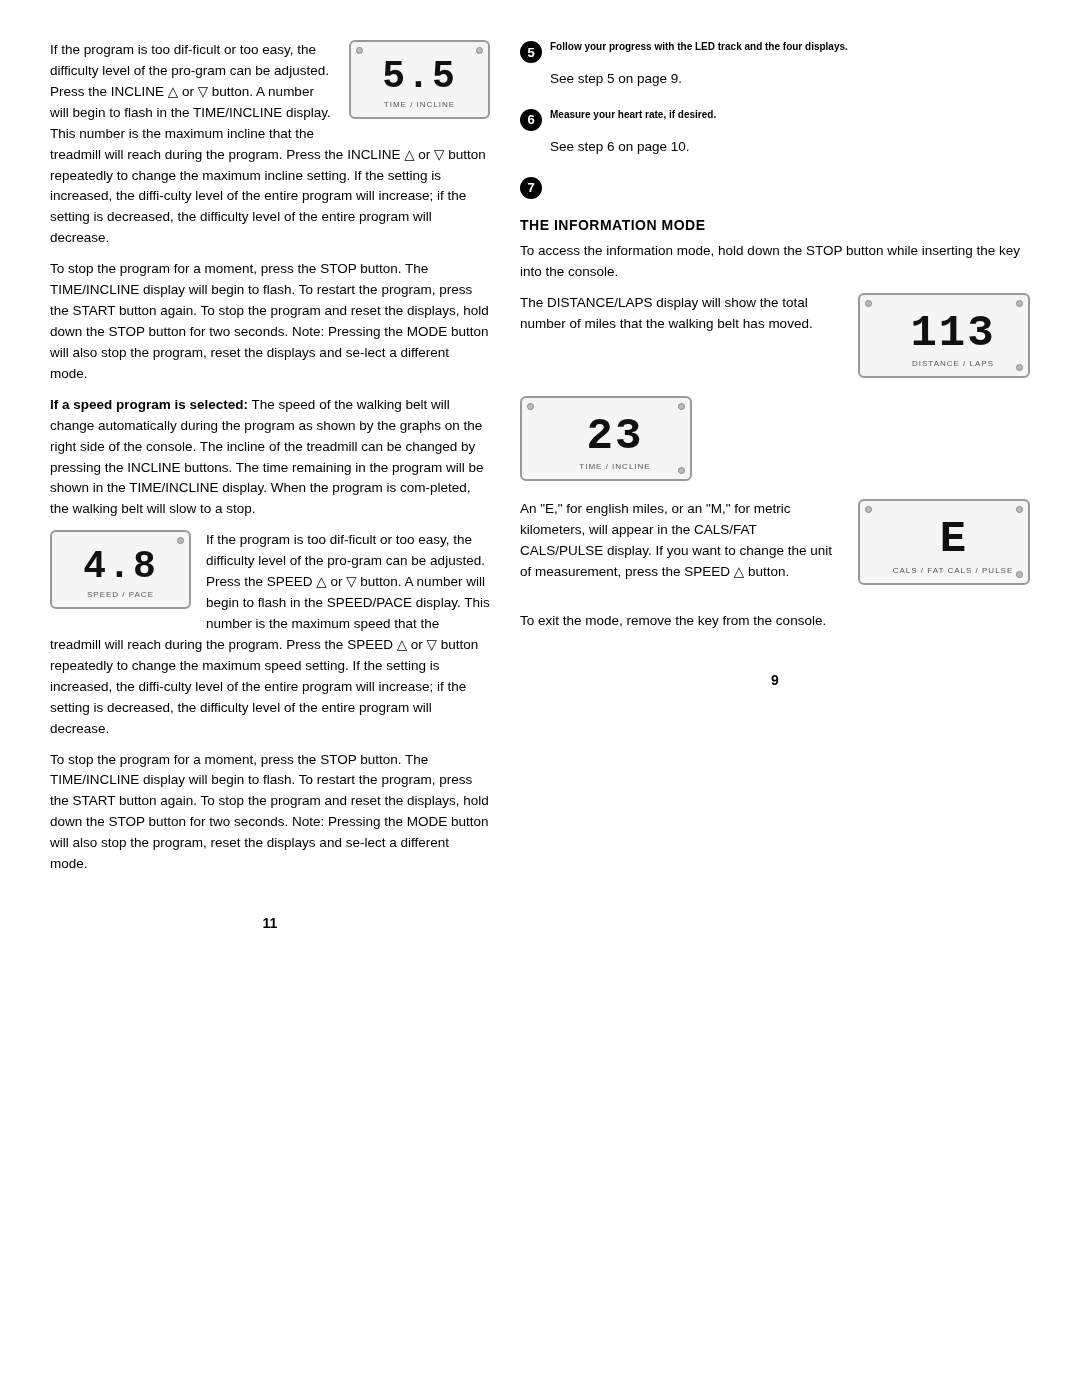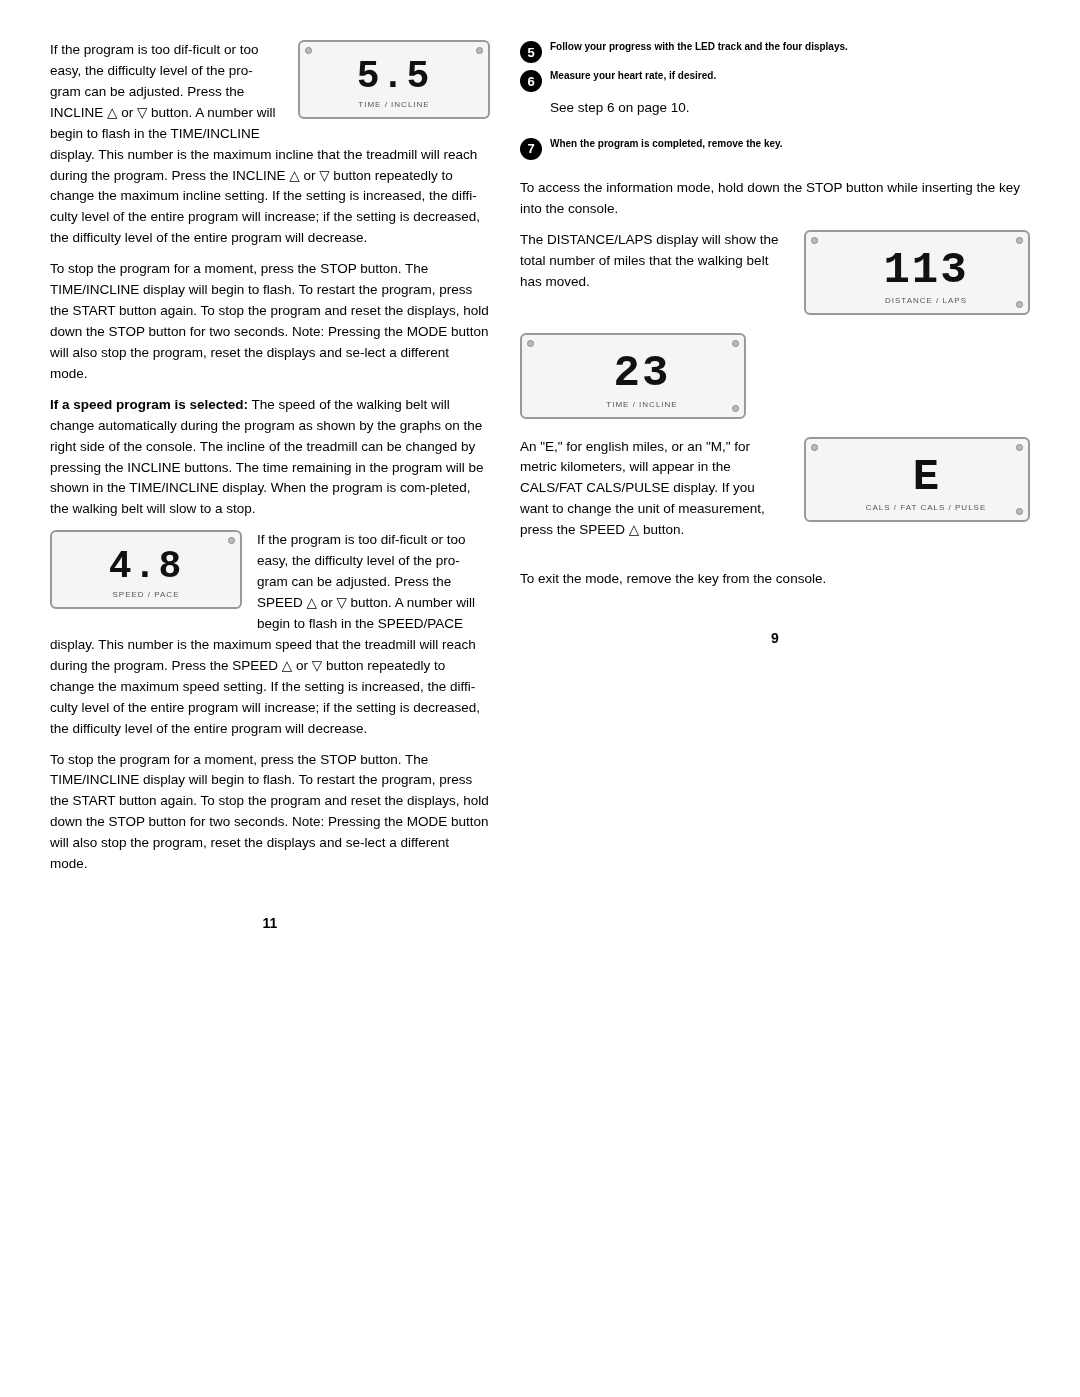--- a/index.html
+++ b/index.html
@@ -37,25 +37,25 @@
     .bold { font-weight: bold; }
 
     
     .display-panel {
       border: 2px solid #999;
       border-radius: 6px;
       background: #f5f5f5;
       padding: 6px 10px 8px 10px;
       display: inline-block;
       position: relative;
-      width: 192px;
+      width: 141px;
     }
 
     .display-panel-large {
-      width: 226px;
+      width: 172px;
       padding-left: 28px;
     }
 
     .display-panel .dot-top-left,
     .display-panel .dot-top-right {
       position: absolute;
       top: 5px;
       width: 7px;
       height: 7px;
       border-radius: 50%;
@@ -237,42 +237,45 @@
     </div>
   </div>
 
   <div class="right-col">
 
     <div class="step-block">
       <div class="step-header">
         <div class="step-number-circle">5</div>
         <div class="step-title">Follow your progress with the LED track and the four displays.</div>
       </div>
+      <div class="step-body">
+        <p>See step 5 on page 9.</p>
+      </div>
     </div>
 
     <div class="step-block">
       <div class="step-header">
         <div class="step-number-circle">6</div>
         <div class="step-title">Measure your heart rate, if desired.</div>
       </div>
       <div class="step-body">
         <p>See step 6 on page 10.</p>
       </div>
     </div>
 
     <div class="step-block">
       <div class="step-header">
         <div class="step-number-circle">7</div>
-        <div class="step-title">When the program is completed, remove the key.</div>
       </div>
       <div class="step-body">
       </div>
     </div>
 
     <div class="info-section">
+      <div class="section-title">THE INFORMATION MODE</div>
       <p>To access the information mode, hold down the STOP button while inserting the key into the console.</p>
 
       <div class="info-row">
         <p class="info-text">The DISTANCE/LAPS display will show the total number of miles that the walking belt has moved.</p>
         <div class="info-display">
           <div class="display-panel display-panel-large">
             <div class="dot-top-left"></div>
             <div class="dot-top-right"></div>
             <div class="dot-bottom-right"></div>
             <div class="display-number display-number-large">113</div>

